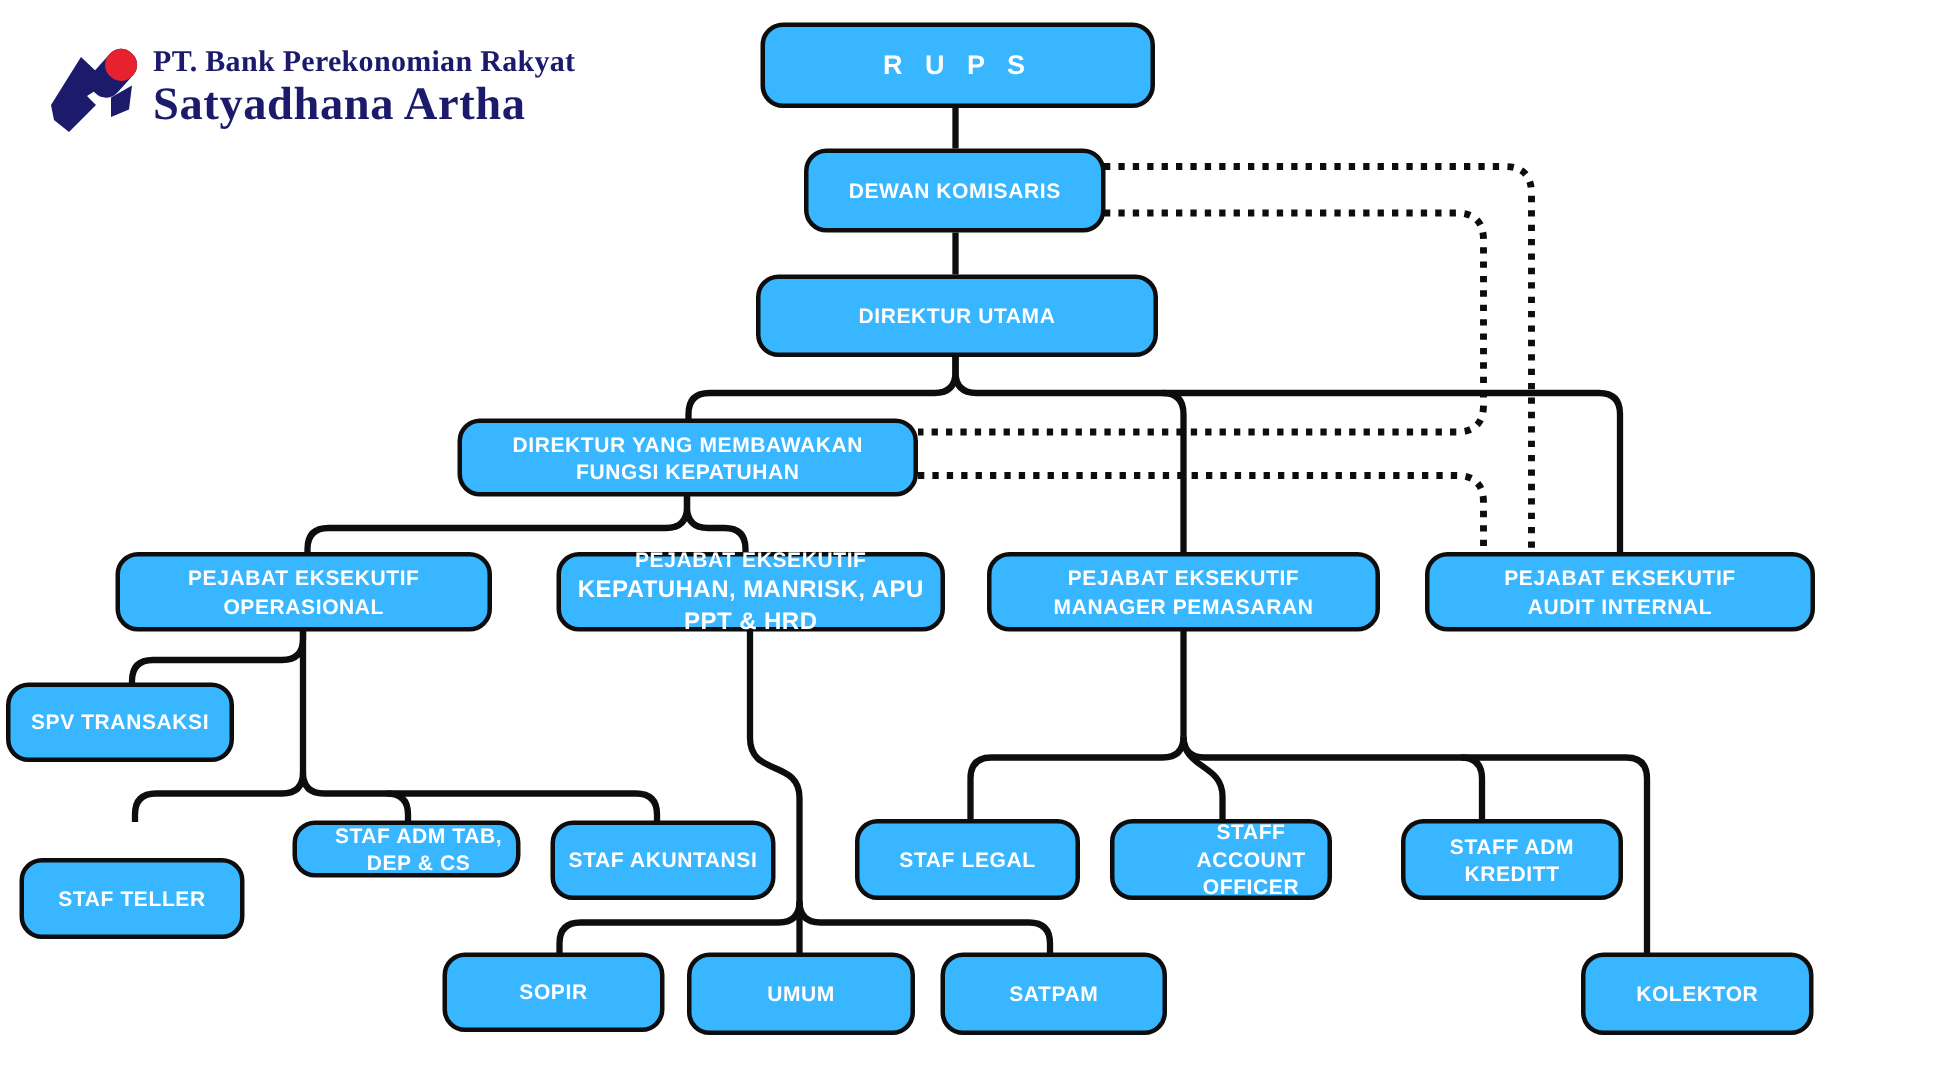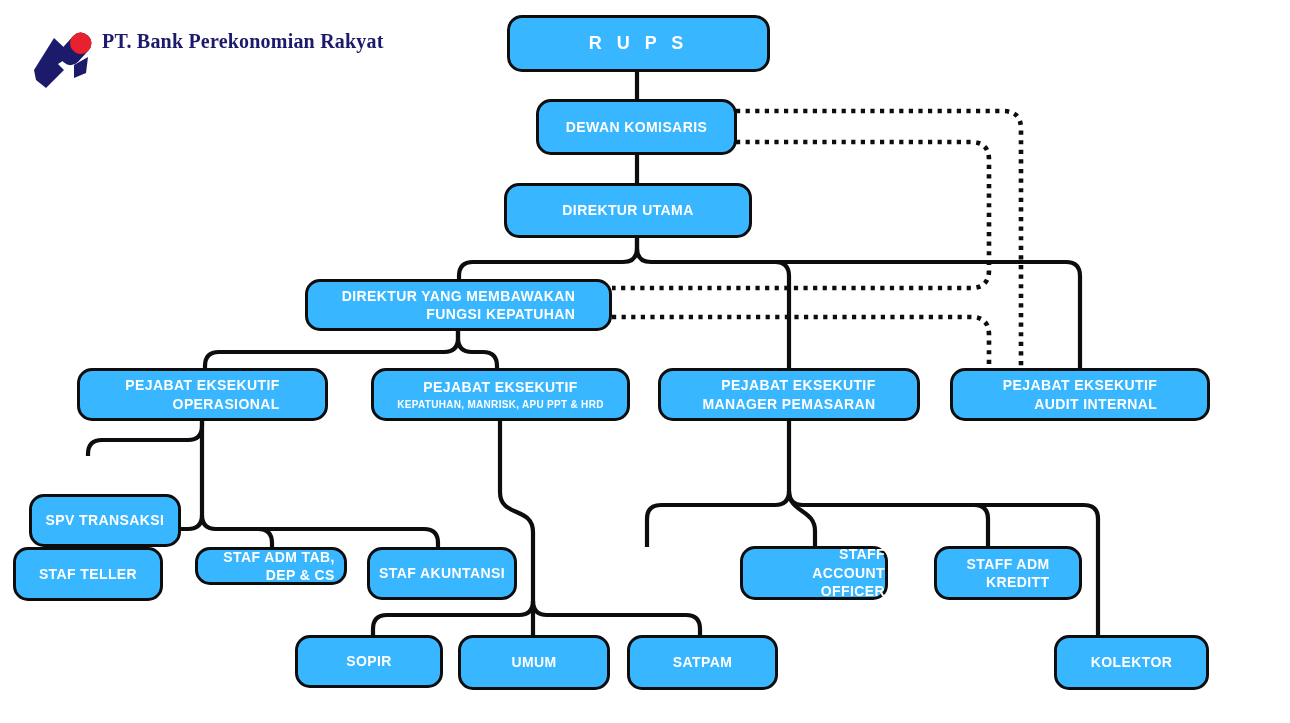--- a/index.html
+++ b/index.html
@@ -22,33 +22,33 @@
   
   #wires{position:absolute;left:0;top:0;width:1290px;height:723px;}
   .wire{fill:none;stroke:var(--line-color);stroke-width:4.2px;}
   .wire-dotted{fill:none;stroke:var(--line-color);stroke-width:4.6px;stroke-dasharray:4.2 5.4;stroke-linecap:butt;}
   
   .node{
     position:absolute;box-sizing:border-box;
     background:var(--box-fill);border:3.5px solid var(--box-border);border-radius:15px;
     color:var(--box-text);font-weight:bold;font-size:14px;letter-spacing:.4px;
     display:flex;flex-direction:column;align-items:center;justify-content:center;
-    text-align:right;line-height:1.32;z-index:2;
+    text-align:center;line-height:1.32;z-index:2;
   }
-  .node .sub{font-size:10px;letter-spacing:.3px;margin-top:1px;}
+  .node .sub{font-size:16px;letter-spacing:.3px;margin-top:1px;}
   .n-rups{left:507px;top:15px;width:263px;height:57px;font-size:18px;letter-spacing:5px;}
   .n-dewan{left:536px;top:99px;width:201px;height:56px;}
-  .n-dirut{left:504px;top:183px;width:248px;height:55px;}
+  .n-dirut{left:504px;top:183px;width:268px;height:55px;}
   .n-dirkep{left:305px;top:279px;width:307px;height:52px;}
   .n-peoper{left:77px;top:368px;width:251px;height:53px;}
   .n-pekep{left:371px;top:368px;width:259px;height:53px;}
   .n-pepem{left:658px;top:368px;width:262px;height:53px;}
   .n-peaud{left:950px;top:368px;width:260px;height:53px;}
-  .n-spv{left:29px;top:455px;width:152px;height:53px;margin-top:39px;}
-  .n-teller{left:13px;top:547px;width:150px;height:54px;}
+  .n-spv{left:4px;top:455px;width:152px;height:53px;}
+  .n-teller{left:13px;top:572px;width:150px;height:54px;}
   .n-admtab{left:195px;top:547px;width:152px;height:38px;padding-left:16px;}
   .n-akun{left:367px;top:547px;width:150px;height:53px;}
   .n-legal{left:570px;top:546px;width:150px;height:54px;}
   .n-acct{left:740px;top:546px;width:148px;height:54px;padding-left:40px;}
   .n-kred{left:910px;top:546px;width:148px;height:54px;margin-left:24px;}
   .n-sopir{left:295px;top:635px;width:148px;height:53px;}
   .n-umum{left:458px;top:635px;width:152px;height:55px;}
   .n-satpam{left:627px;top:635px;width:151px;height:55px;}
   .n-kolektor{left:1022px;top:635px;width:155px;height:55px;margin-left:32px;}
 </style>
@@ -61,20 +61,21 @@
     <svg class="logo" viewBox="0 0 68 62">
       <g transform="rotate(42 46 22)">
         <rect x="36" y="2" width="21" height="36" rx="10" style="fill:var(--brand-navy)"></rect>
         <rect x="36" y="2" width="21" height="21" rx="10" style="fill:var(--brand-red)"></rect>
       </g>
       <polygon points="6,42 26,10 44,27 30,36 36,42 18,60 8,52" style="fill:var(--brand-navy)"></polygon>
       <polygon points="46,37 60,29 58,45 46,50" style="fill:var(--brand-navy)"></polygon>
     </svg>
     <div class="text">
       <span class="line1">PT. Bank Perekonomian Rakyat</span>
+      <span class="line2">Satyadhana Artha</span>
     </div>
   </div>
 
   <svg id="wires" viewBox="0 0 1290 723">
     <path class="wire" d="M637 72 L637 99"></path>
     <path class="wire" d="M637 155 L637 183"></path>
     <path class="wire" d="M637 238 L637 248 Q637 262 623 262 L473 262 Q459 262 459 276 L459 280"></path>
     <path class="wire" d="M637 238 L637 248 Q637 262 651 262 L1066 262 Q1080 262 1080 276 L1080 369"></path>
     <path class="wire" d="M775 262 Q789 262 789 276 L789 369"></path>
     <path class="wire" d="M458 330 L458 338 Q458 352 444 352 L219 352 Q205 352 205 366 L205 369"></path>
@@ -126,20 +127,23 @@
   </div>
   <div class="node n-teller">
     <span>STAF TELLER</span>
   </div>
   <div class="node n-admtab">
     <span>STAF ADM TAB,<br>DEP &amp; CS</span>
   </div>
   <div class="node n-akun">
     <span>STAF AKUNTANSI</span>
   </div>
+  <div class="node n-legal">
+    <span>STAF LEGAL</span>
+  </div>
   <div class="node n-acct">
     <span>STAFF ACCOUNT<br>OFFICER</span>
   </div>
   <div class="node n-kred">
     <span>STAFF ADM<br>KREDITT</span>
   </div>
   <div class="node n-sopir">
     <span>SOPIR</span>
   </div>
   <div class="node n-umum">

